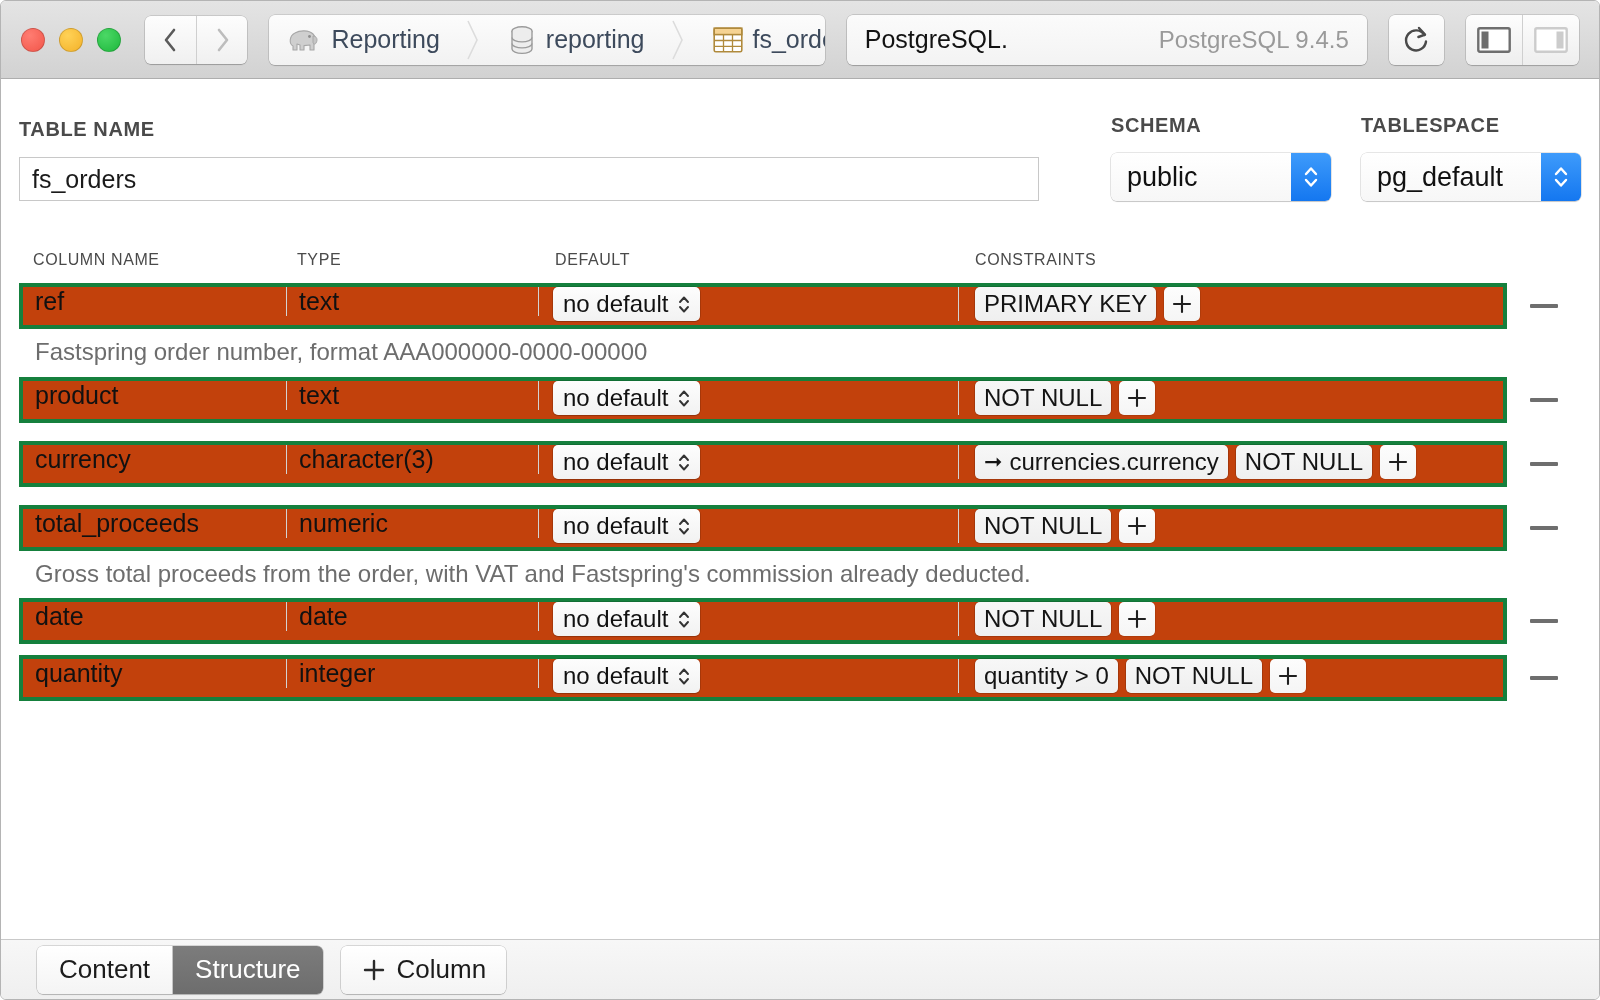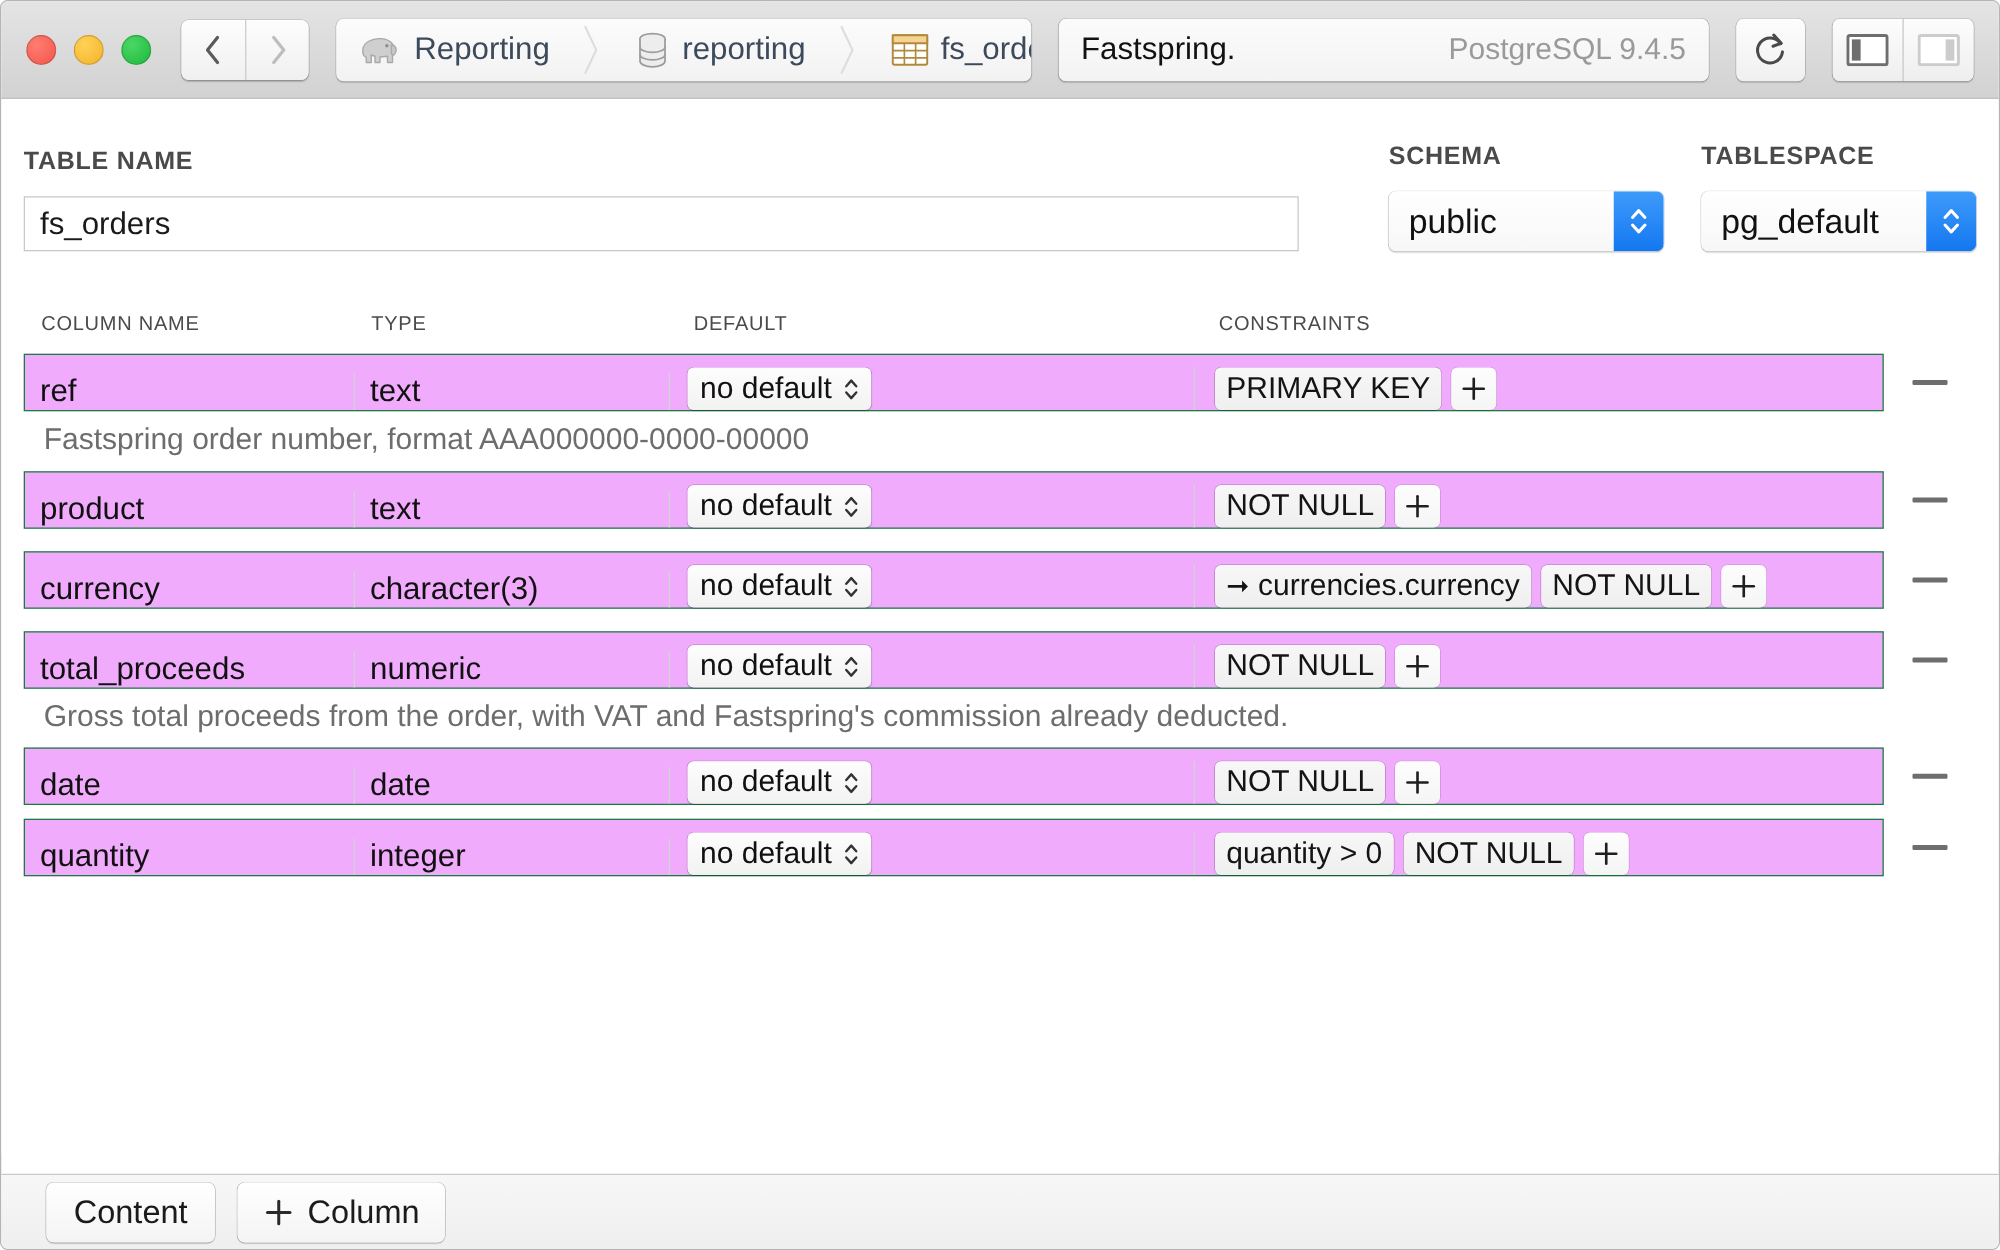--- a/index.html
+++ b/index.html
@@ -204,24 +204,24 @@
 
   .rows { margin-top: 14px; }
 
   .colrow {
     display: flex;
     align-items: center;
   }
   .rowbox {
     flex: 1 1 auto;
     height: 46px;
-    border: 1px solid #15803d;
-    background: #f0abfc;
-    display: flex;
-    align-items: flex-end;
+    border: 4px solid #15803d;
+    background: #c2410c;
+    display: flex;
+    align-items: flex-start;
   }
   .cell {
     display: flex;
     align-items: center;
     padding: 0 12px;
     font-size: 25px;
     color: #111;
     position: relative;
   }
   .cell-name { width: 264px; border-right: 1px solid #d3d3d3; }
@@ -399,21 +399,21 @@
             <line x1="1.2" y1="13.5" x2="28.8" y2="13.5" stroke="#b08a3c" stroke-width="1.3"></line>
             <line x1="1.2" y1="19.3" x2="28.8" y2="19.3" stroke="#b08a3c" stroke-width="1.3"></line>
           </svg>
         </span>
         <span>fs_orders</span>
       </div>
 
     </div>
 
     <div class="statusbox">
-      <span class="status-text">Fastspring.</span>
+      <span class="status-text">PostgreSQL.</span>
       <span class="status-ver">PostgreSQL 9.4.5</span>
     </div>
 
     <div class="refreshbtn">
       <svg width="28" height="32" viewBox="0 0 28 32">
         <path d="M22.5 11 A10 10 0 1 0 24 17.5" fill="none" stroke="#4a4a4a" stroke-width="2.4" stroke-linecap="round"></path>
         <polyline points="17,4 23,10.6 16.4,13" fill="none" stroke="#4a4a4a" stroke-width="2.4" stroke-linecap="round" stroke-linejoin="round"></polyline>
       </svg>
     </div>
 
@@ -684,20 +684,21 @@
           </div>
         </div>
         <div class="rowgap"></div>
       </div>
 
   </div>
 
   <div class="bottombar">
     <div class="segmented">
       <div class="seg">Content</div>
+      <div class="seg active">Structure</div>
     </div>
     <div class="addcolbtn">
       <svg width="26" height="26" viewBox="0 0 26 26">
         <line x1="13" y1="4" x2="13" y2="22" stroke="#2a2a2a" stroke-width="2.4" stroke-linecap="round"></line>
         <line x1="4" y1="13" x2="22" y2="13" stroke="#2a2a2a" stroke-width="2.4" stroke-linecap="round"></line>
       </svg>
       <span>Column</span>
     </div>
   </div>
 

